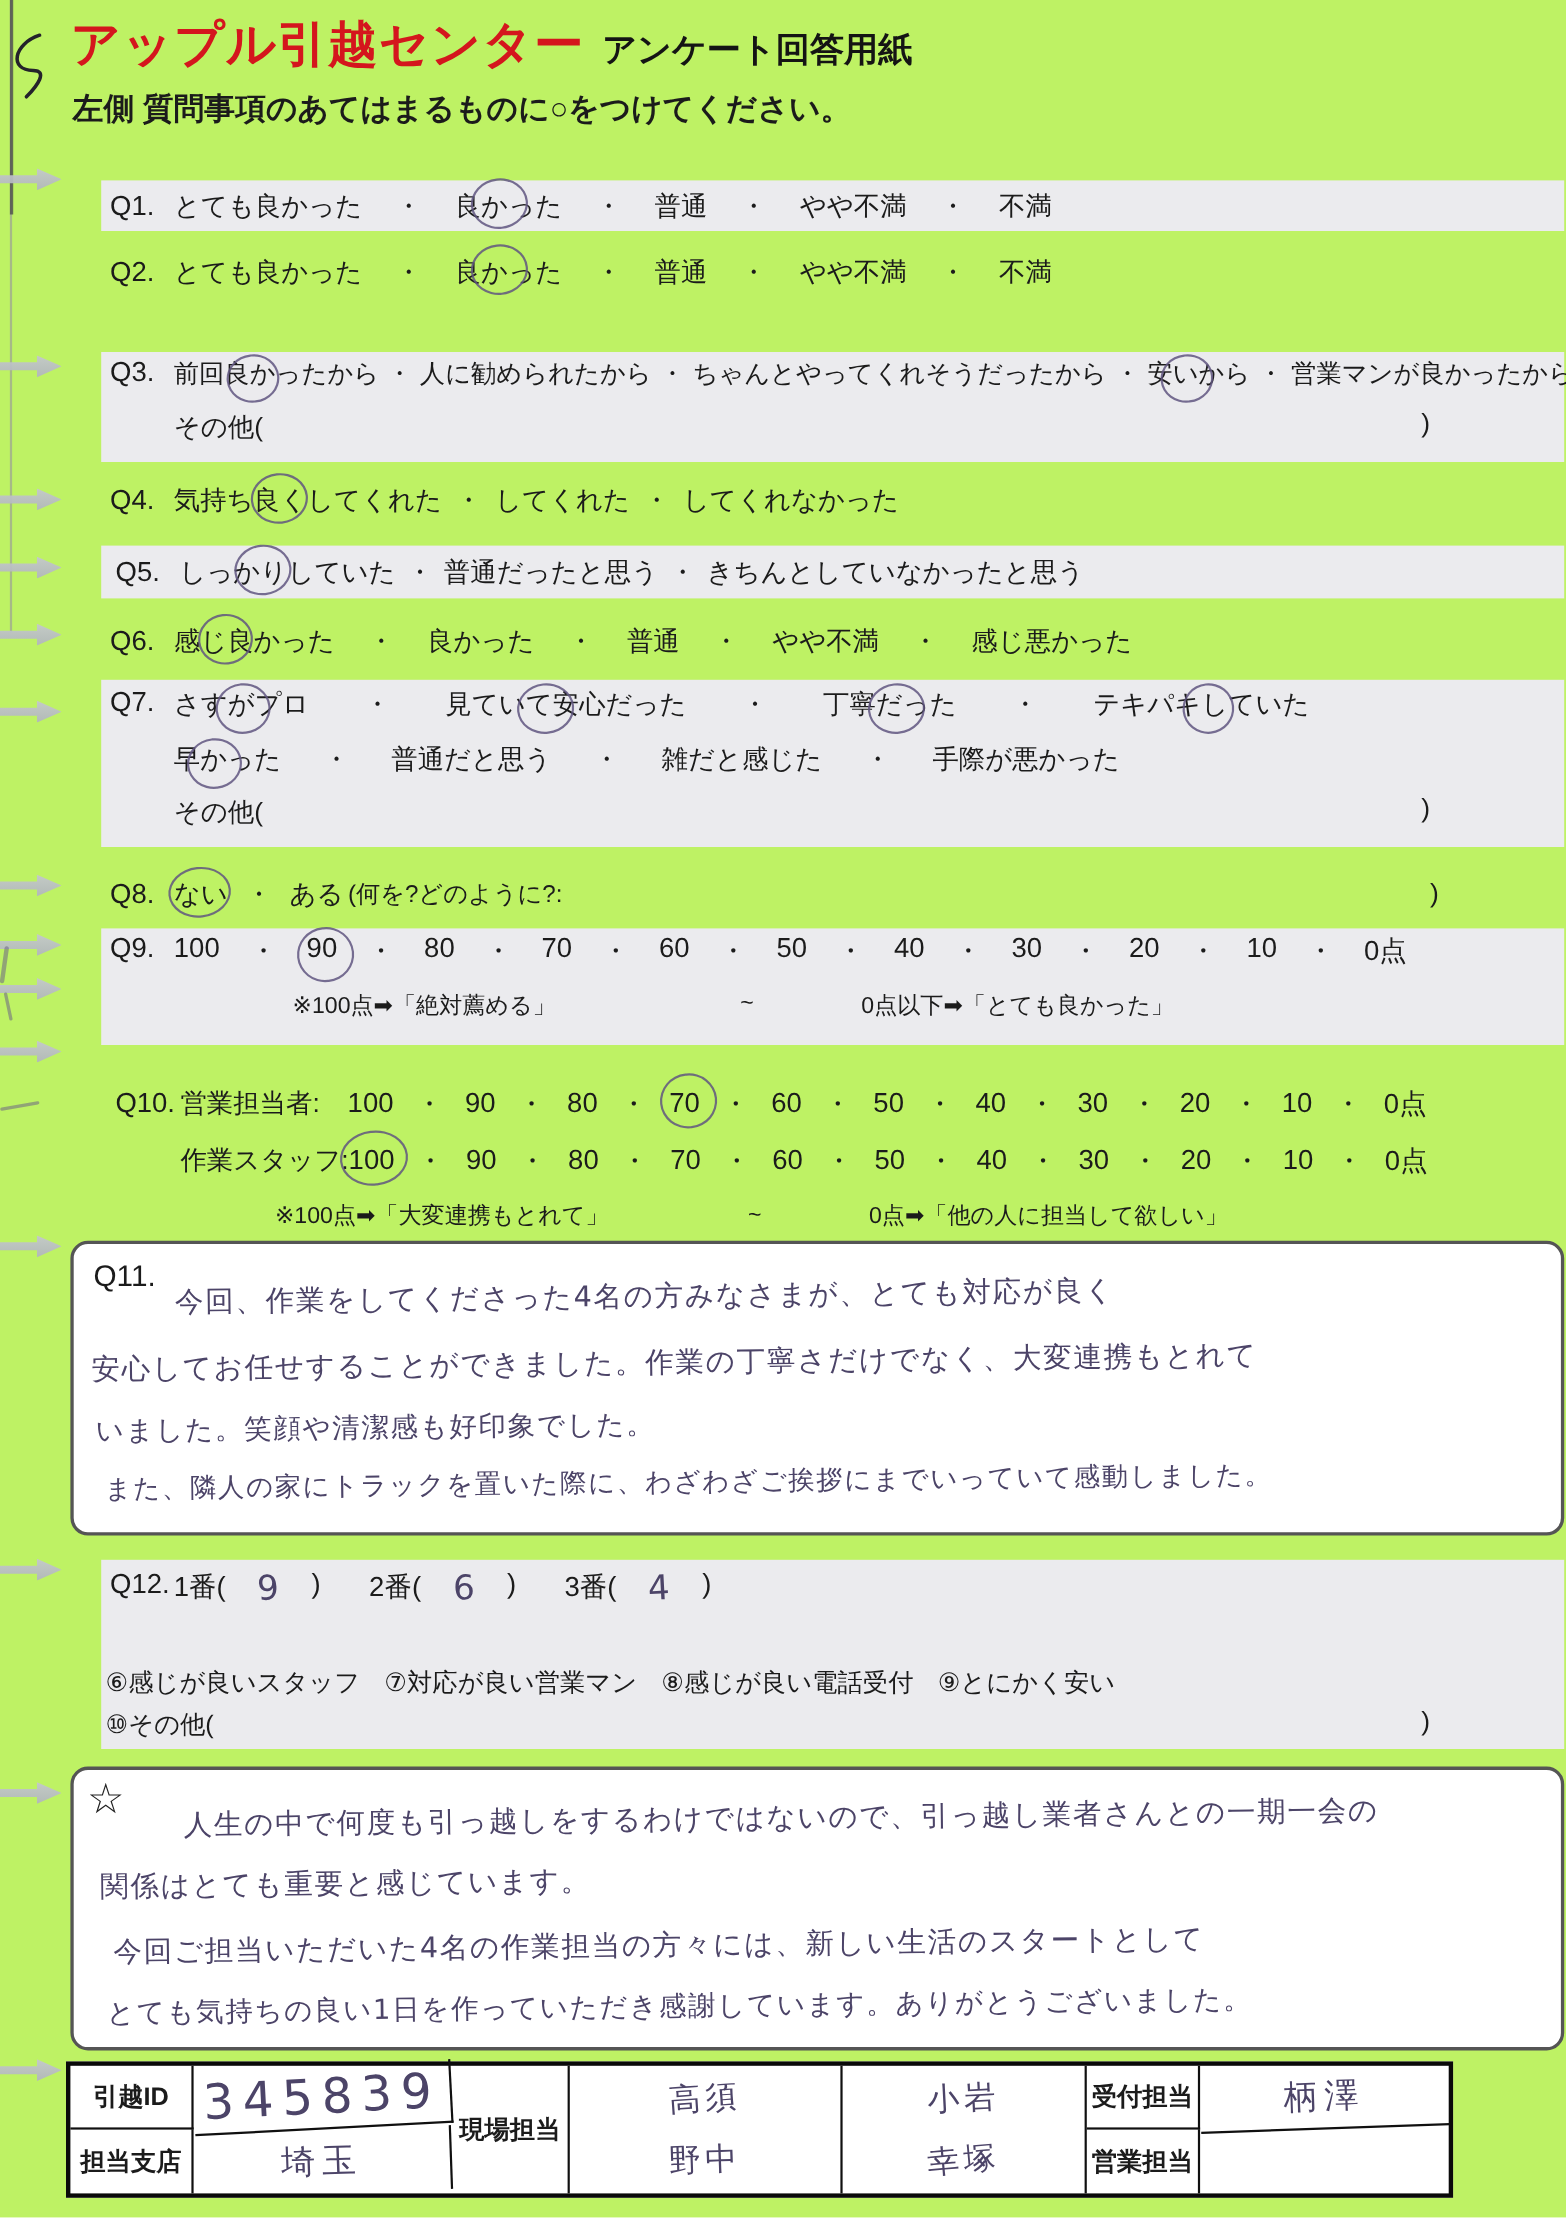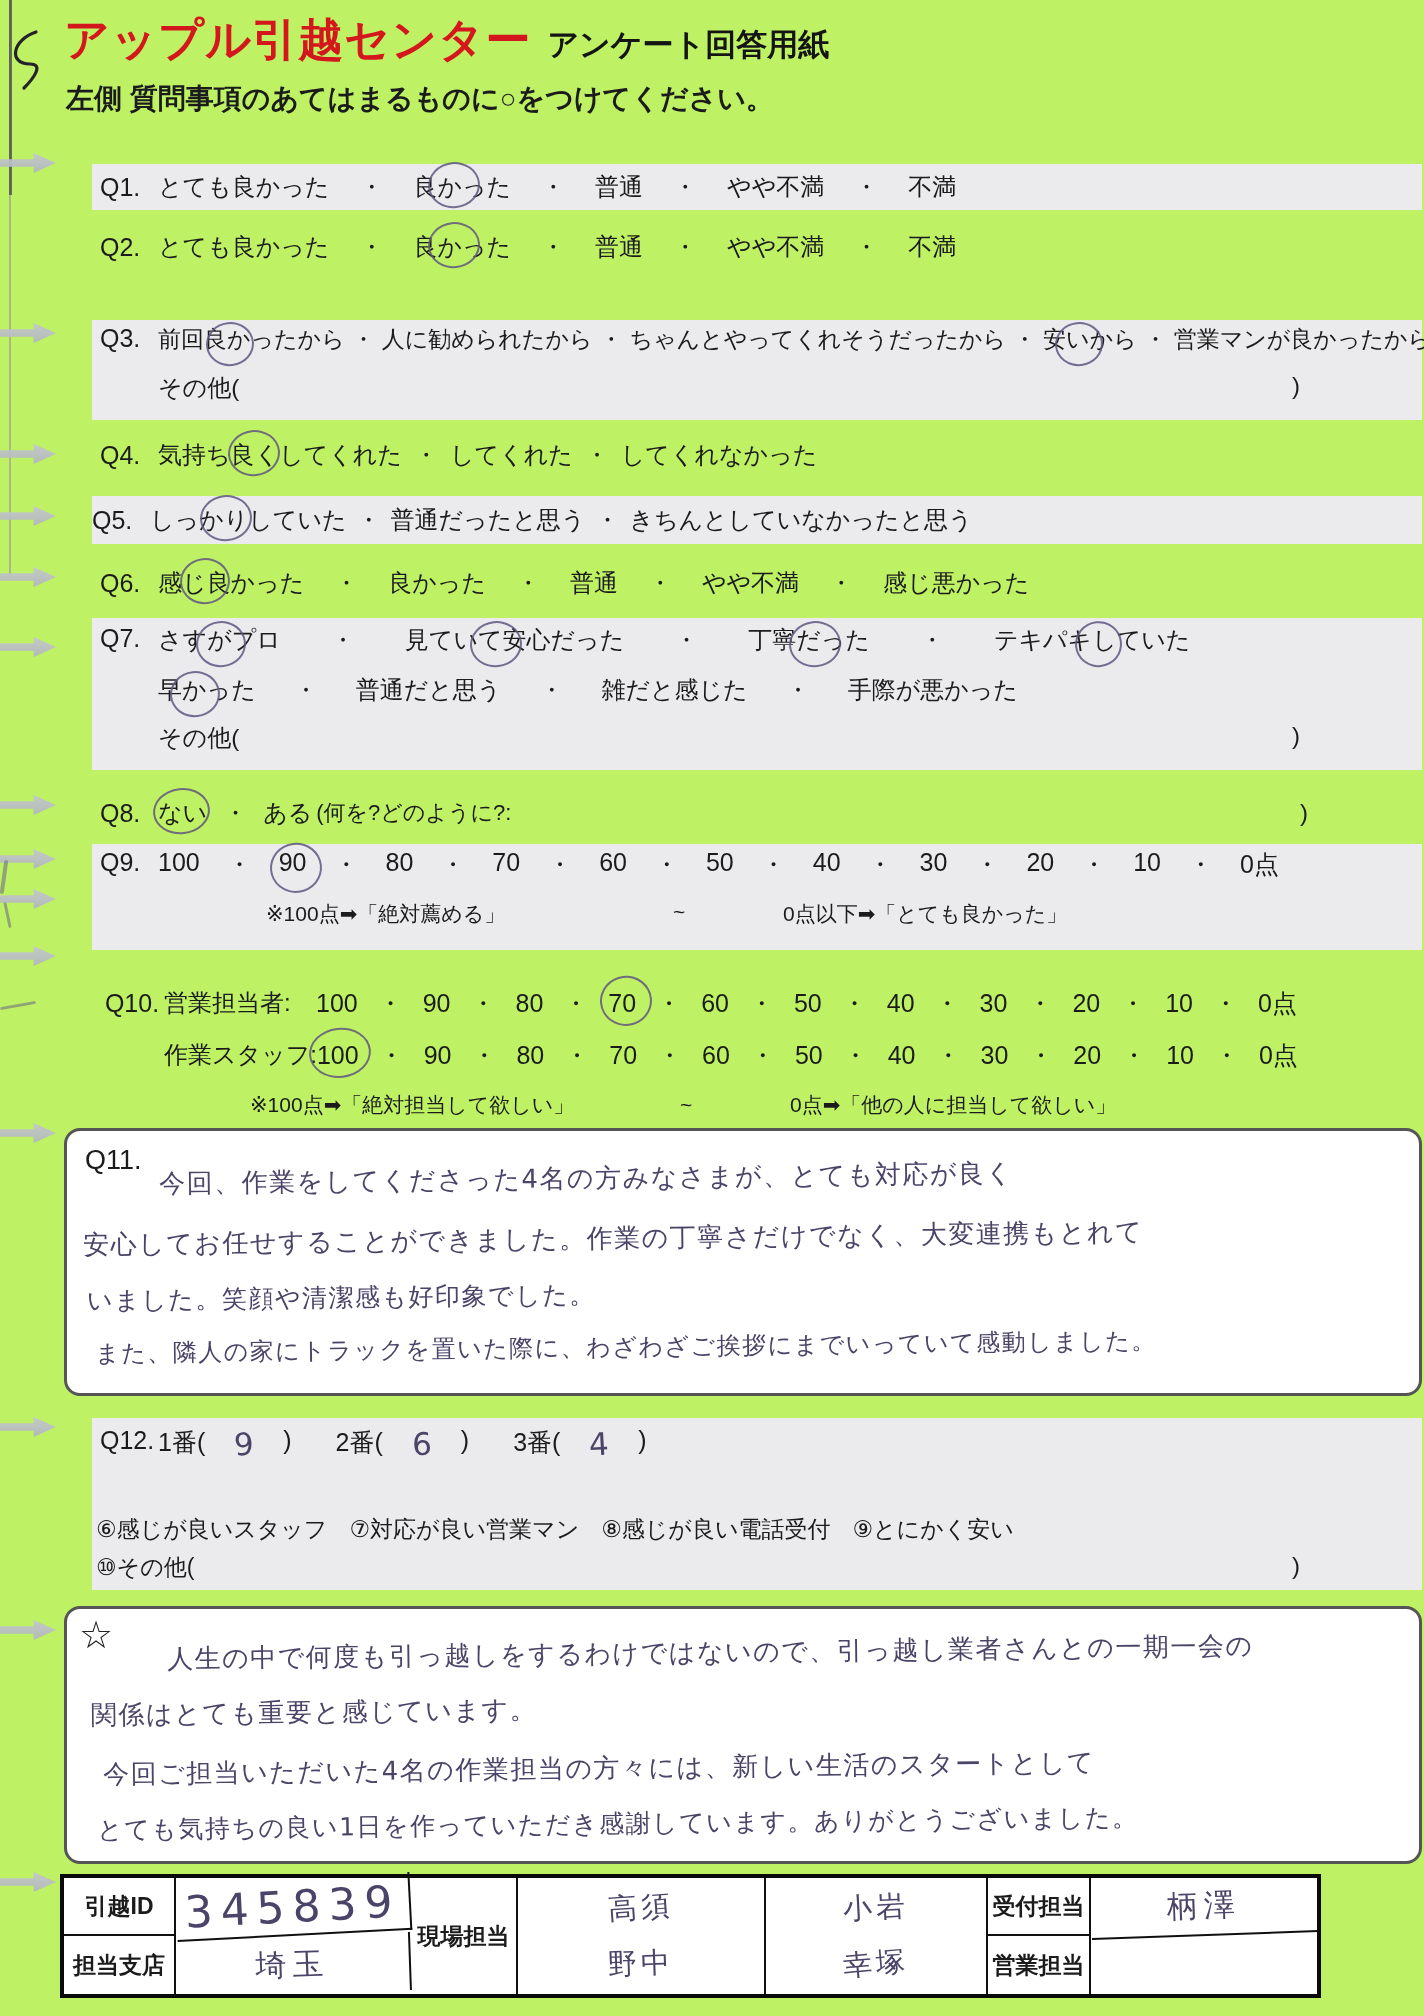--- a/index.html
+++ b/index.html
@@ -146,21 +146,21 @@
 
   <div class="row s12" style="top:432px;left:100px">
     <span class="qlabel">Q4.</span>
     <span class="opt circled" style="--cx:2.9em;--cw:2em">気持ち良くしてくれた</span>
     <span class="sep">・</span>
     <span class="opt">してくれた</span>
     <span class="sep">・</span>
     <span class="opt">してくれなかった</span>
   </div>
 
-  <div class="band row s10" style="top:496px;height:48px;padding-left:0">
+  <div class="band row s10" style="top:496px;height:48px;padding-left:13px">
     <span class="qlabel">Q5.</span>
     <span class="opt circled" style="--cx:2.1em;--cw:2em">しっかりしていた</span>
     <span class="sep">・</span>
     <span class="opt">普通だったと思う</span>
     <span class="sep">・</span>
     <span class="opt">きちんとしていなかったと思う</span>
   </div>
 
   <div class="row s30" style="top:560px;left:100px">
     <span class="qlabel">Q6.</span>
@@ -288,21 +288,21 @@
     <span class="sep">・</span>
     <span class="opt">30</span>
     <span class="sep">・</span>
     <span class="opt">20</span>
     <span class="sep">・</span>
     <span class="opt">10</span>
     <span class="sep">・</span>
     <span class="opt">0点</span>
   </div>
   <div class="row note" style="top:1084px;left:92px;right:4px;height:42px">
-    <span style="position:absolute;left:158px">※100点➡「絶対担当して欲しい」</span>
+    <span style="position:absolute;left:158px">※100点➡「大変連携もとれて」</span>
     <span style="position:absolute;left:588px">~</span>
     <span style="position:absolute;left:698px">0点➡「他の人に担当して欲しい」</span>
   </div>
 
   <div class="combox" style="top:1128px;height:262px">
     <span class="boxlabel">Q11.</span>
     <div class="hw hwline" style="left:92px;top:30px">今回、作業をしてくださった4名の方みなさまが、とても対応が良く</div>
     <div class="hw hwline" style="left:16px;top:90px">安心してお任せすることができました。作業の丁寧さだけでなく、大変連携もとれて</div>
     <div class="hw hwline" style="left:20px;top:150px;font-size:25px">いました。笑顔や清潔感も好印象でした。</div>
     <div class="hw hwline" style="left:28px;top:200px;font-size:24px">また、隣人の家にトラックを置いた際に、わざわざご挨拶にまでいっていて感動しました。</div>

